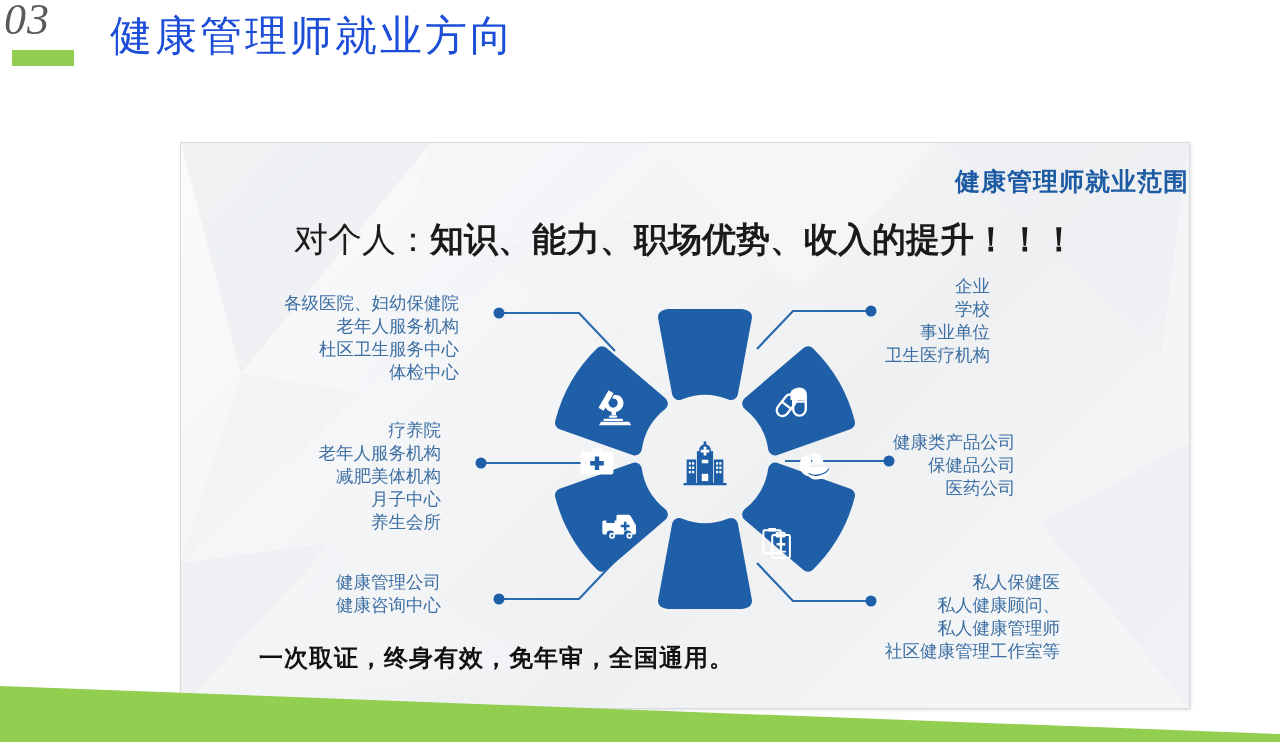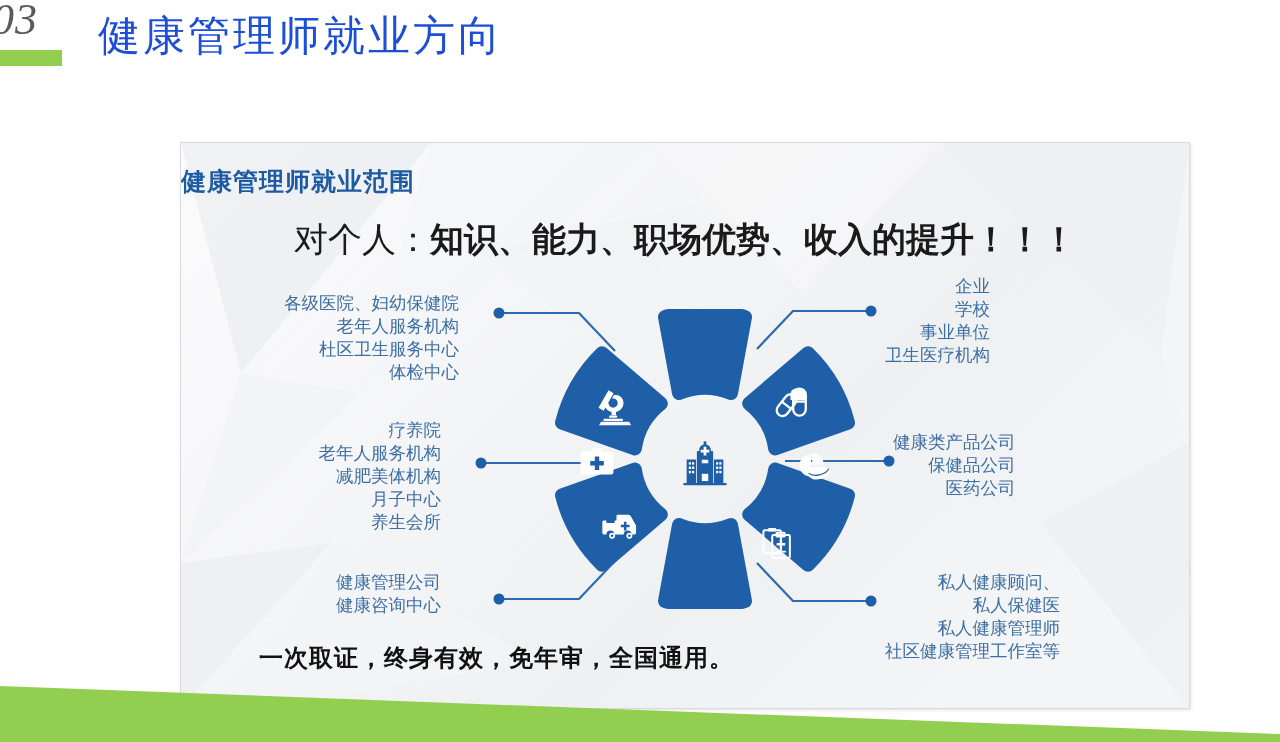--- a/index.html
+++ b/index.html
@@ -11,21 +11,21 @@
     width: 1280px;
     height: 742px;
     position: relative;
     overflow: hidden;
     font-family: "Liberation Sans", "DejaVu Sans", sans-serif;
   }
 
   
   #slide-header {
     position: absolute;
-    left: 0; top: 0;
+    left: 12px; top: 0;
     width: 1179px;
     height: 110px;
   }
   #section-number {
     position: absolute;
     left: -8px;
     top: -2px;
     font-family: "Liberation Serif", "DejaVu Serif", serif;
     font-style: italic;
     font-size: 44px;
@@ -79,21 +79,21 @@
     position: absolute;
     left: 0; top: 0;
     width: 100%; height: 100%;
   }
 
   
   .img-title {
     position: absolute;
     left: 0; right: 0;
     top: 22px;
-    text-align: left;
+    text-align: right;
     font-size: 25px;
     font-weight: bold;
     color: #1c5ba3;
     letter-spacing: 1px;
   }
   .img-subtitle {
     position: absolute;
     left: 0; right: 0;
     top: 74px;
     text-align: center;
@@ -207,22 +207,22 @@
     <div>卫生医疗机构</div>
   </div>
 
   <div class="callout right" id="callout-mid-right">
     <div>健康类产品公司</div>
     <div>保健品公司</div>
     <div>医药公司</div>
   </div>
 
   <div class="callout right" id="callout-bottom-right">
+    <div>私人保健医</div>
     <div>私人健康顾问、</div>
-    <div>私人保健医</div>
     <div>私人健康管理师</div>
     <div>社区健康管理工作室等</div>
   </div>
 
   <svg id="connectors" viewBox="0 0 1008 565" preserveAspectRatio="none">
     <g stroke="#2a6bb0" stroke-width="2.2" fill="none">
       <path d="M318,170 L398,170 L434,208"></path>
       <path d="M690,168 L612,168 L576,206"></path>
       <path d="M300,320 L404,320"></path>
       <path d="M708,318 L604,318"></path>

